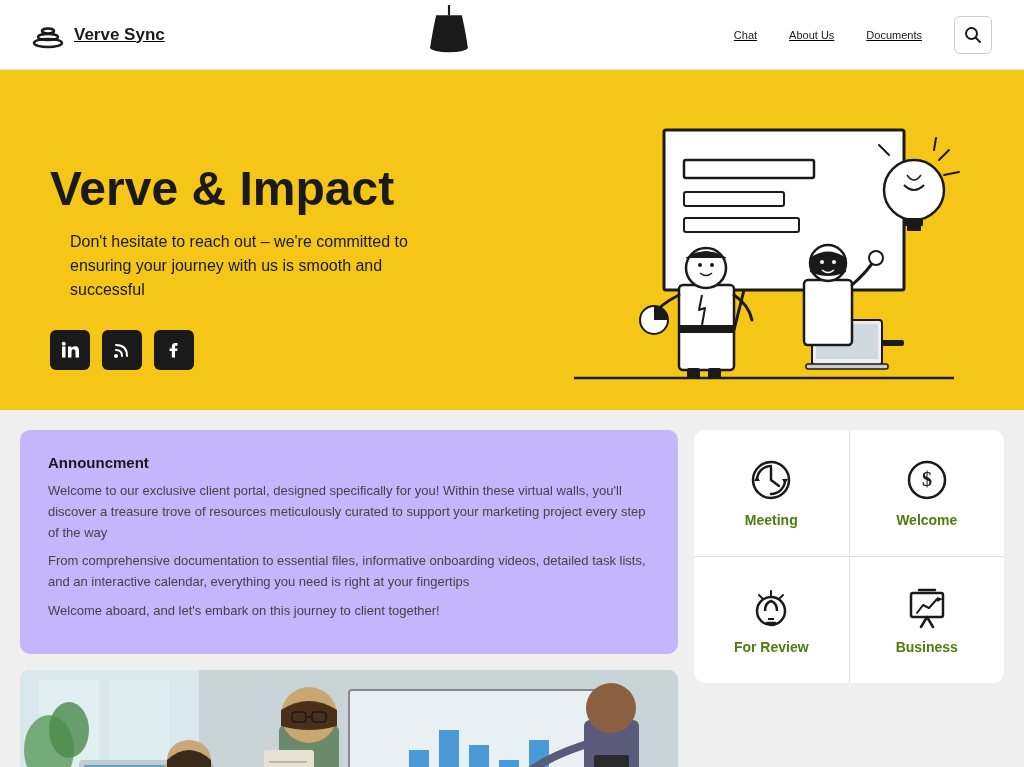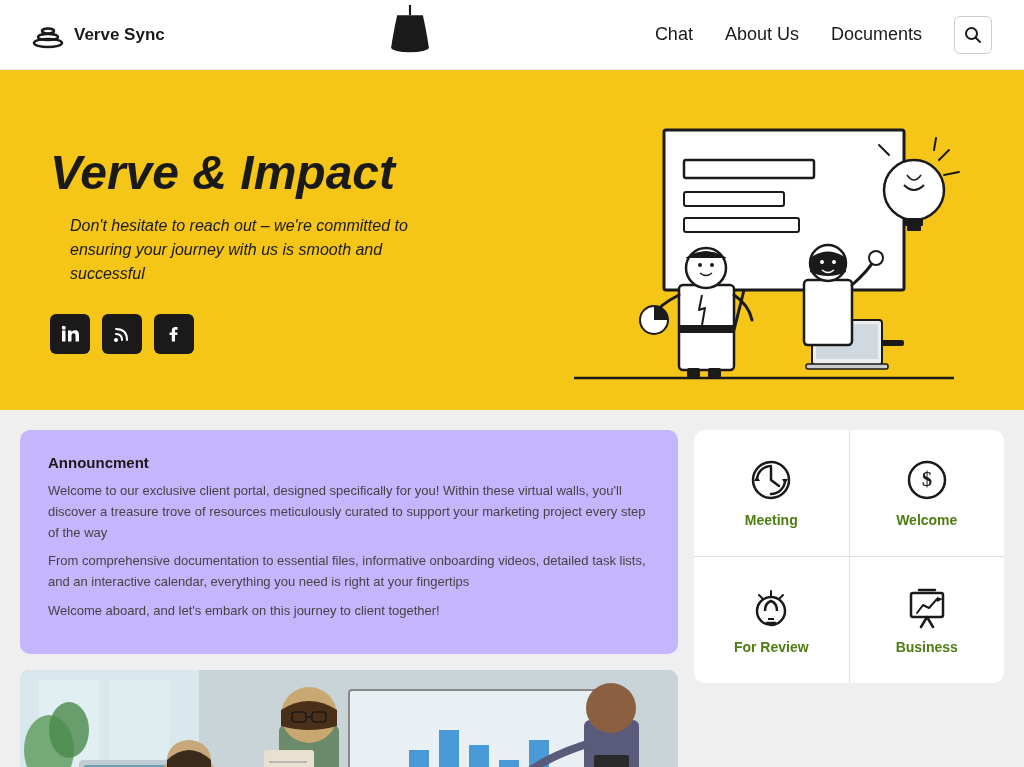--- a/index.html
+++ b/index.html
@@ -8,20 +8,21 @@
     
     .navbar {
       background: #fff;
       display: flex;
       align-items: center;
       padding: 0 32px;
       height: 70px;
       border-bottom: 1px solid #e8e8e8;
       position: relative;
       z-index: 10;
+      text-decoration: underline;
     }
     .logo-area {
       display: flex;
       align-items: center;
       gap: 10px;
       flex: 0 0 auto;
     }
     .logo-icon {
       width: 32px;
       height: 32px;
@@ -40,21 +41,21 @@
       width: 60px;
       height: 60px;
     }
     .nav-links {
       display: flex;
       align-items: center;
       gap: 32px;
       flex: 0 0 auto;
     }
     .nav-link {
-      font-size: 18px;
+      font-size: 11px;
       font-weight: 500;
       color: #1a1a1a;
       text-decoration: none;
       cursor: pointer;
     }
     .search-btn {
       width: 38px;
       height: 38px;
       border: 1.5px solid #ccc;
       border-radius: 6px;
@@ -70,22 +71,21 @@
       background: #F5C518;
       padding: 40px 50px 0 50px;
       display: flex;
       align-items: flex-end;
       min-height: 310px;
       position: relative;
       overflow: hidden;
     }
     .hero-left {
       flex: 1;
-      padding-bottom: 56px;
-      font-style: italic;
+      padding-bottom: 40px;
     }
     .hero-title {
       font-size: 48px;
       font-weight: 800;
       color: #1a1a1a;
       line-height: 1.1;
       margin-bottom: 14px;
     }
     .hero-subtitle {
       font-size: 16px;

